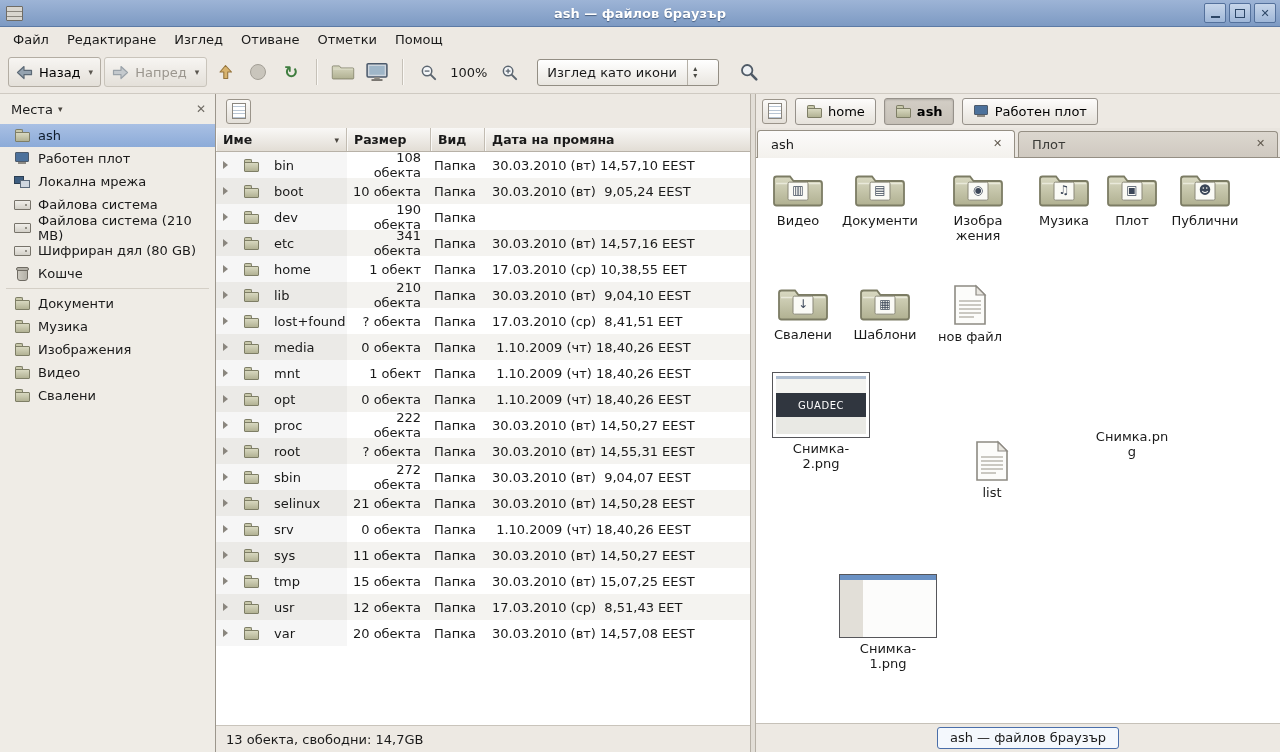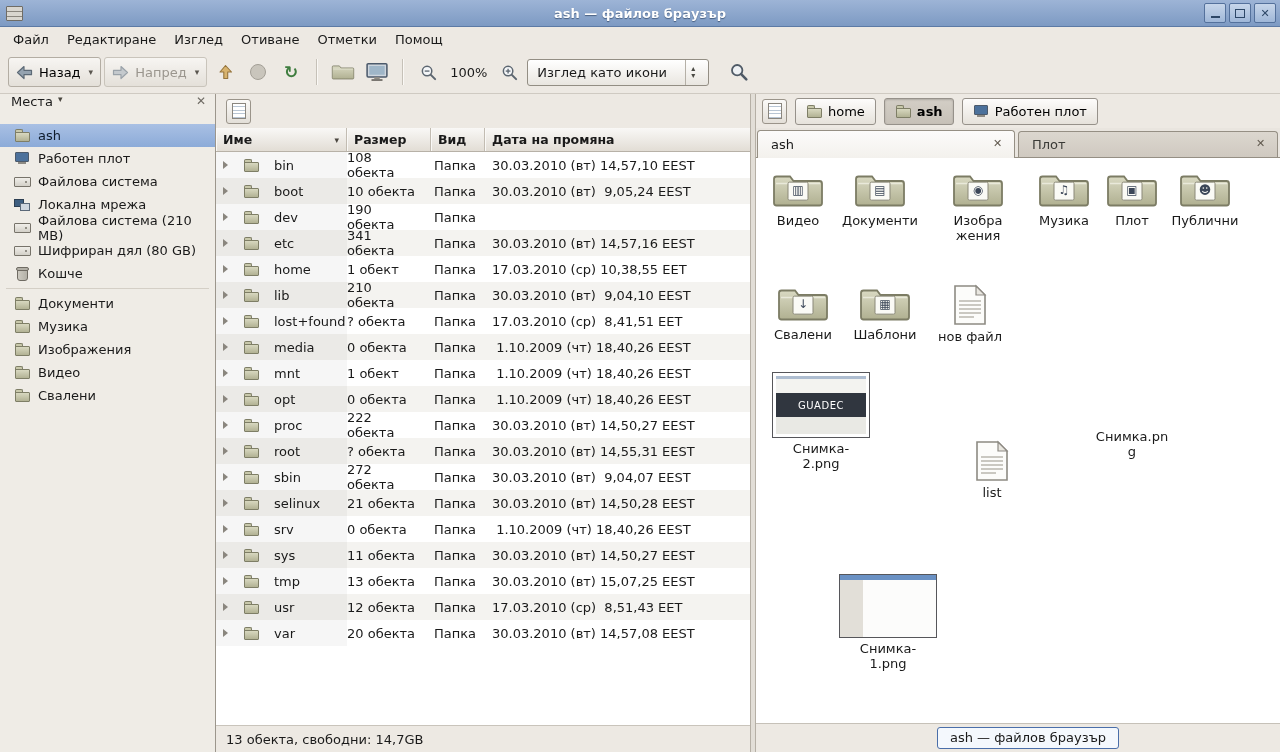--- a/index.html
+++ b/index.html
@@ -24,32 +24,32 @@
   
   .toolbar{height:42px;display:flex;align-items:center;padding:0 8px;gap:3px;background:#EDE9E3;border-bottom:1px solid #cfcac2;flex:none}
   .tb-btn{display:flex;align-items:center;gap:6px;height:30px;padding:4px 7px;border:1px solid #b3ada3;border-radius:3px;background:linear-gradient(#f7f5f2,#e4e0d9);font:inherit}
   .tb-btn.disabled{color:#9b968e;border-color:#c9c4bb}
   .tb-flat{display:flex;align-items:center;justify-content:center;height:30px;min-width:30px;border:none;background:none;padding:0 4px;font:inherit}
   .split-caret{font-size:9px;color:#5a564f;margin-left:2px}
   .tb-sep{width:1px;height:26px;background:#c6c1b8;box-shadow:1px 0 0 #faf8f5;margin:0 7px}
   .stop-icon{width:14px;height:14px;border-radius:50%;background:#c9c5bc;border:1px solid #a39f96;display:inline-block}
   .reload-icon{font-size:17px;font-weight:bold;color:#3f7d3f;line-height:1}
   .zoom-label{margin:0 4px}
-  .combo{display:flex;align-items:center;height:27px;width:182px;border:1px solid #938e84;border-radius:3px;background:linear-gradient(#ffffff,#e9e6e0);padding:0 8px 0 9px;box-sizing:border-box}
+  .combo{display:flex;align-items:center;height:27px;width:182px;margin-left:10px;border:1px solid #938e84;border-radius:3px;background:linear-gradient(#ffffff,#e9e6e0);padding:0 16px 0 9px;box-sizing:border-box}
   .combo-text{flex:1;text-align:left}
   .combo-arrows{display:flex;flex-direction:column;justify-content:center;border-left:1px solid #b5b0a7;align-self:stretch;padding:0 5px;margin-left:6px;color:#4a4a44}
   .combo-arrows span{font-size:8px;line-height:7px}
   .search-btn{margin-left:12px}
 
   
   .content{flex:1;display:flex;min-height:0}
 
   
   .sidebar{width:215px;flex:none;background:#EFECE6;border-right:1px solid #9c968c;display:flex;flex-direction:column}
-  .side-header{display:flex;height:30px;padding:0 9px 0 11px;gap:5px;flex:none}
+  .side-header{display:flex;align-items:center;height:30px;padding:0 9px 0 11px;gap:5px;flex:none}
   .side-caret{font-size:9px;color:#4a463f}
   .side-x{margin-left:auto;color:#6e6a63;font-size:12px}
   .side-list{display:block}
   .side-item{display:flex;align-items:center;gap:8px;height:23px;padding-left:14px}
   .side-item.selected{background:linear-gradient(#a9c0e4,#8cabd8);color:#0e1b2c}
   .side-sep{border-top:1px solid #d4cfc6;margin:3px 6px}
 
   
   .mi{position:relative;width:16px;height:15px;display:inline-block;flex:none}
   .ic-folder::before{content:"";position:absolute;left:1px;top:1px;width:6px;height:4px;border:1px solid #7e7e66;border-bottom:none;border-radius:2px 2px 0 0;background:#c9c9ab}
@@ -70,21 +70,21 @@
   .note-icon{width:12px;height:14px;background:#fff;border:1px solid #8a867e;background-image:repeating-linear-gradient(180deg,transparent 0 2.5px,#b9c6d4 2.5px 3.5px)}
   .lheader{display:flex;height:23px;background:linear-gradient(#f9f8f6,#e2ddd5);border-bottom:1px solid #b7b1a7;flex:none}
   .hcell{display:flex;align-items:center;padding:0 7px;border-right:1px solid #c2bcb2;box-shadow:inset 1px 0 0 #faf9f7;font-weight:600;font-size:12.5px;box-sizing:border-box}
   .hc-name{width:131px}.hc-size{width:84px}.hc-type{width:54px}.hc-date{flex:1;border-right:none}
   .sort-arrow{margin-left:auto;font-size:9px;color:#4a463f}
   .lbody{flex:1;background:#fff;overflow:hidden}
   .lrow{display:flex;height:26px;align-items:center}
   .lrow:nth-child(even){background:#f4f3f0}
   .c-name{width:131px;height:100%;display:flex;align-items:center;gap:15px;padding-left:7px;box-sizing:border-box;background:rgba(0,0,0,0.035)}
   .exp{width:0;height:0;border-left:5px solid #8a867e;border-top:4px solid transparent;border-bottom:4px solid transparent;flex:none}
-  .c-size{width:84px;text-align:left;padding-right:10px;box-sizing:border-box}
+  .c-size{width:84px;text-align:right;padding-right:10px;box-sizing:border-box}
   .c-type{width:54px;padding-left:3px;box-sizing:border-box}
   .c-date{flex:1;white-space:pre;padding-left:7px}
   .statusbar{height:26px;border-top:1px solid #c9c4bb;background:#EDE9E3;display:flex;align-items:center;padding-left:10px;flex:none}
 
   .vsep{width:4px;background:#e2ded7;border-left:1px solid #b5afa5;border-right:1px solid #b5afa5;flex:none}
 
   
   .rightpane{flex:1;display:flex;flex-direction:column;min-width:0}
   .crumb-bar{height:34px;background:#EDE9E3;display:flex;align-items:center;gap:8px;padding-left:6px;flex:none}
   .crumb{display:flex;align-items:center;gap:6px;height:27px;padding:0 10px;border:1px solid #96918a;background:linear-gradient(#fdfcfb,#e6e2db);border-radius:3px;font:inherit}
@@ -258,26 +258,26 @@
 
       <div class="side-item selected">
             <span class="mi ic-folder"></span>
             <span>ash</span>
           </div>
           <div class="side-item">
             <span class="mi ic-desktop"></span>
             <span>Работен плот</span>
           </div>
           <div class="side-item">
+            <span class="mi ic-network"></span>
+            <span>Локална мрежа</span>
+          </div>
+          <div class="side-item">
             <span class="mi ic-drive"></span>
             <span>Файлова система</span>
-          </div>
-          <div class="side-item">
-            <span class="mi ic-network"></span>
-            <span>Локална мрежа</span>
           </div>
           <div class="side-item">
             <span class="mi ic-drive"></span>
             <span>Файлова система (210 MB)</span>
           </div>
           <div class="side-item">
             <span class="mi ic-drive"></span>
             <span>Шифриран дял (80 GB)</span>
           </div>
           <div class="side-item">
@@ -492,21 +492,21 @@
             <div class="c-size">11 обекта</div>
             <div class="c-type">Папка</div>
             <div class="c-date">30.03.2010 (вт) 14,50,27 EEST</div>
           </div>
           <div class="lrow">
             <div class="c-name">
               <span class="exp"></span>
               <span class="mi ic-folder"></span>
               <span>tmp</span>
             </div>
-            <div class="c-size">13 обекта</div>
+            <div class="c-size">15 обекта</div>
             <div class="c-type">Папка</div>
             <div class="c-date">30.03.2010 (вт) 15,07,25 EEST</div>
           </div>
           <div class="lrow">
             <div class="c-name">
               <span class="exp"></span>
               <span class="mi ic-folder"></span>
               <span>usr</span>
             </div>
             <div class="c-size">12 обекта</div>

